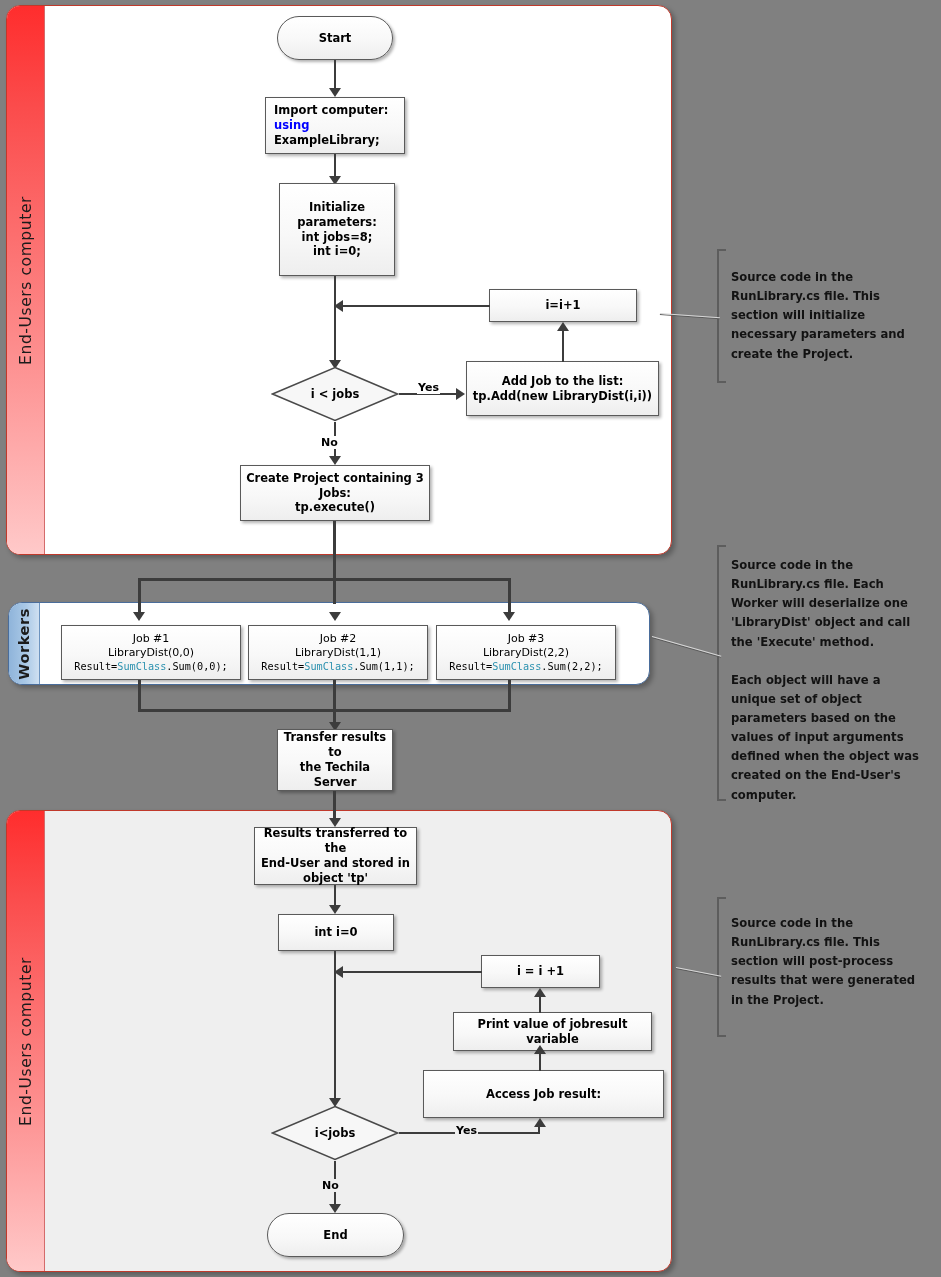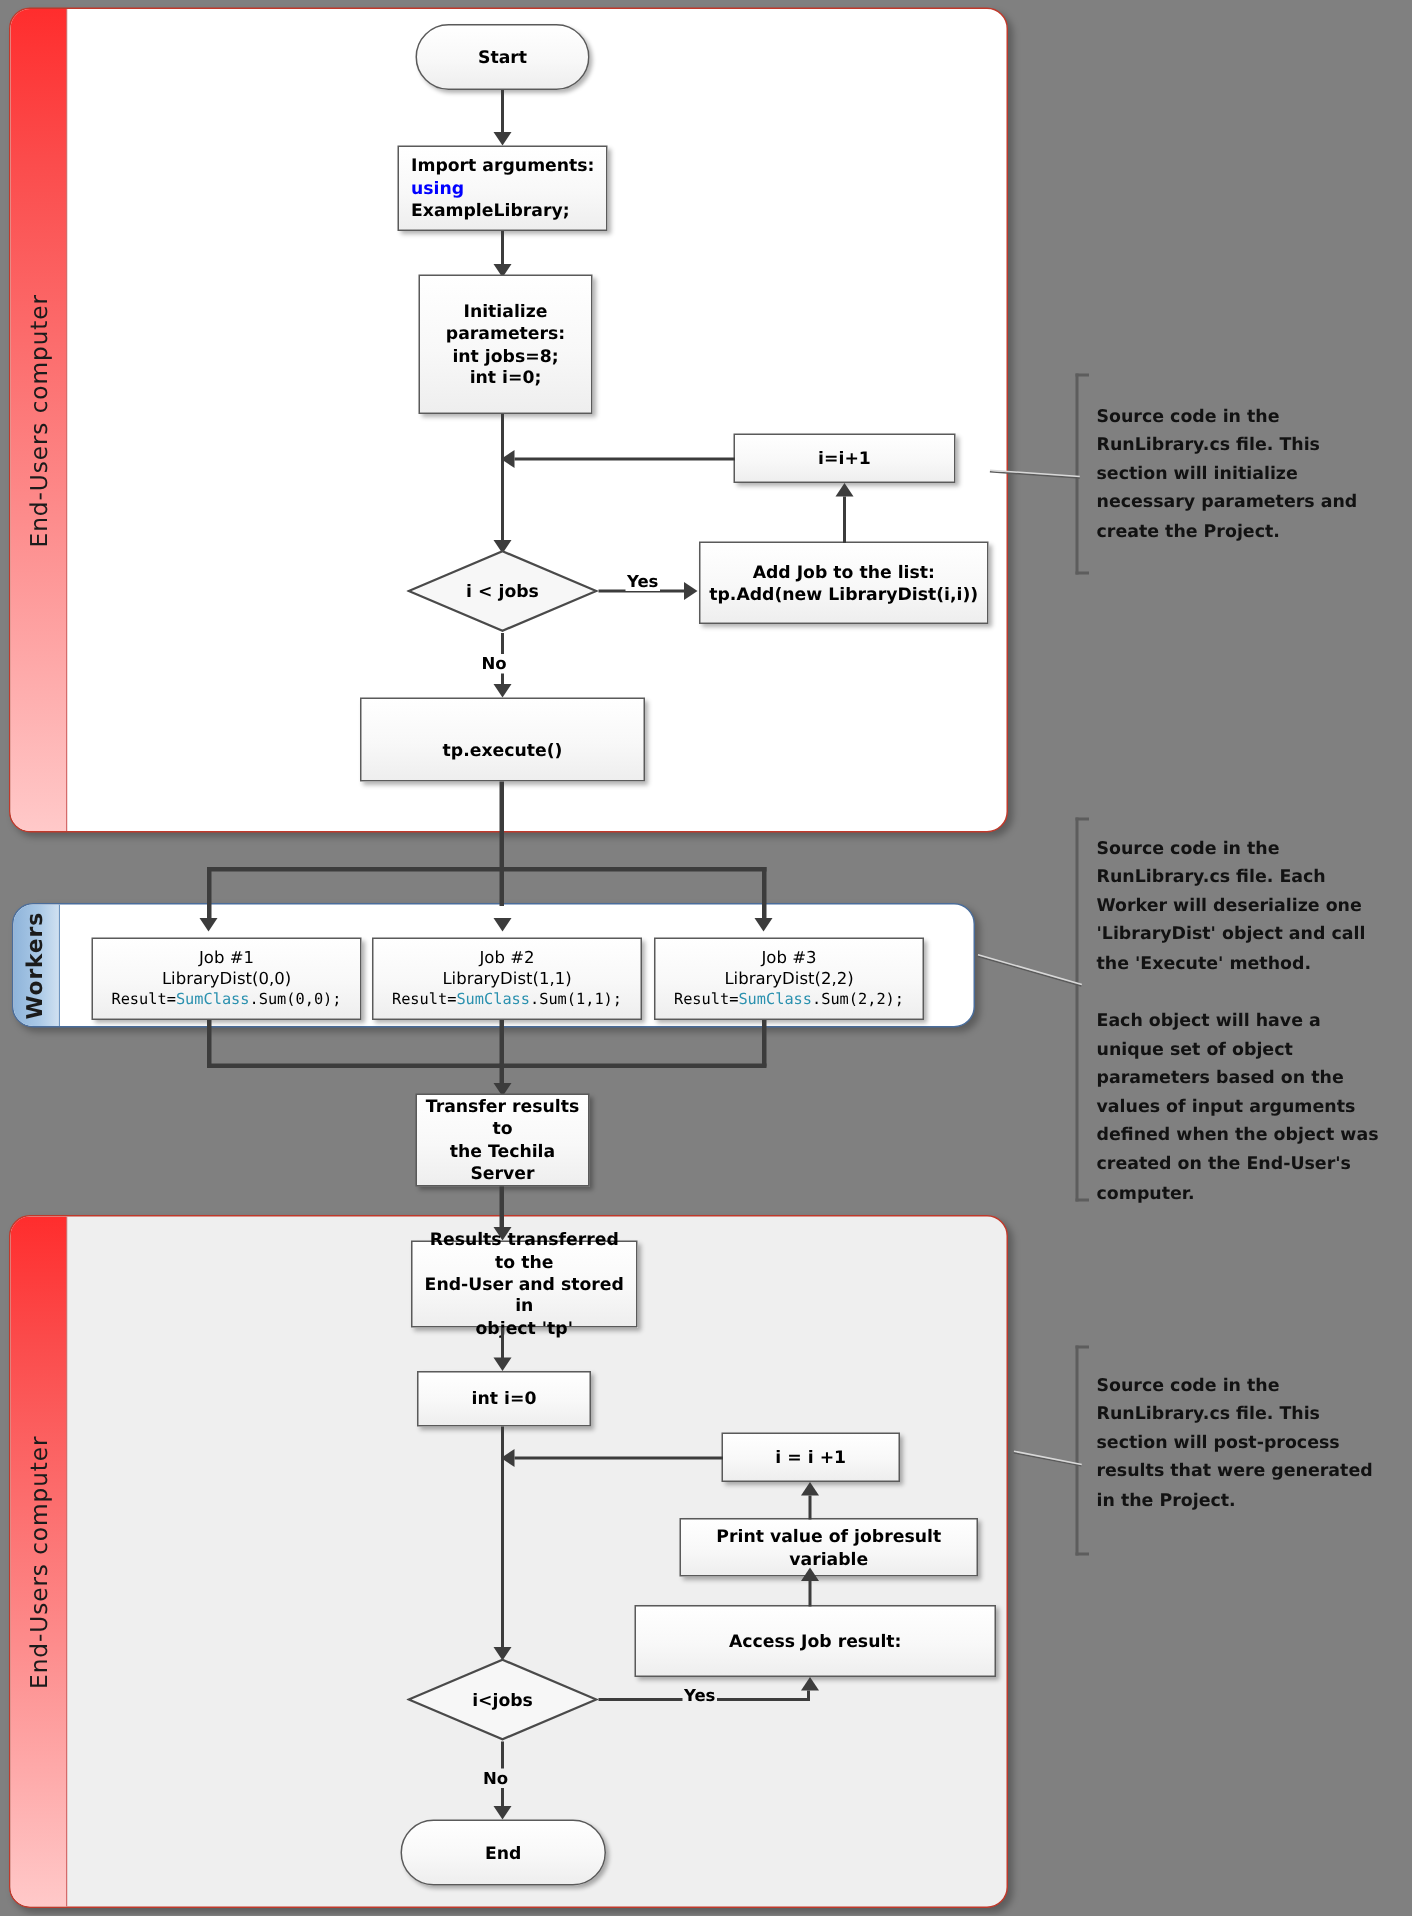--- a/index.html
+++ b/index.html
@@ -195,21 +195,21 @@
 
 <div class="node terminator" style="left:277px; top:16px; width:116px; height:44px;">
   <span class="inner">Start</span>
 </div>
 
 <div class="ln v" style="left:334px; top:60px; height:30px;"></div>
 <div class="arrow down" style="left:329px; top:88px;"></div>
 
 <div class="node" style="left:265px; top:97px; width:140px; height:57px; align-items:center; justify-content:flex-start; text-align:left; padding-left:8px;">
   <span class="inner" style="text-align:left;">
-    <span>Import arguments:</span><br>
+    <span>Import computer:</span><br>
     <span class="kw-using">using</span><span> ExampleLibrary;</span>
   </span>
 </div>
 
 <div class="ln v" style="left:334px; top:154px; height:24px;"></div>
 <div class="arrow down" style="left:329px; top:176px;"></div>
 
 <div class="node" style="left:279px; top:183px; width:116px; height:93px;">
   <span class="inner">
     <span>Initialize</span><br>
@@ -249,21 +249,21 @@
 
 <div class="ln v" style="left:562px; top:331px; height:31px;"></div>
 <div class="arrow up" style="left:557px; top:322px;"></div>
 
 <div class="ln v" style="left:334px; top:422px; height:36px;"></div>
 <div class="arrow down" style="left:329px; top:456px;"></div>
 <div class="edge-label" style="left:320px; top:436px;">No</div>
 
 <div class="node" style="left:240px; top:465px; width:190px; height:56px;">
   <span class="inner">
-    <br>
+    <span>Create Project containing 3 Jobs:</span><br>
     <span>tp.execute()</span>
   </span>
 </div>
 
 <div class="ln thick v" style="left:333px; top:521px; height:83px;"></div>
 <div class="ln thick h" style="left:138px; top:578px; width:373px;"></div>
 <div class="ln thick v" style="left:138px; top:578px; height:38px;"></div>
 <div class="ln thick v" style="left:508px; top:578px; height:38px;"></div>
 <div class="arrow down" style="left:133px; top:612px;"></div>
 <div class="arrow down" style="left:329px; top:612px;"></div>
@@ -303,21 +303,21 @@
 <div class="node" style="left:277px; top:729px; width:116px; height:62px;">
   <span class="inner">
     <span>Transfer results to</span><br>
     <span>the Techila Server</span>
   </span>
 </div>
 
 <div class="ln thick v" style="left:333px; top:791px; height:32px;"></div>
 <div class="arrow down" style="left:329px; top:818px;"></div>
 
-<div class="node" style="left:254px; top:827px; width:151px; height:58px;margin-left:20px;">
+<div class="node" style="left:254px; top:827px; width:163px; height:58px;">
   <span class="inner">
     <span>Results transferred to the</span><br>
     <span>End-User and stored in</span><br>
     <span>object 'tp'</span>
   </span>
 </div>
 
 <div class="ln v" style="left:334px; top:885px; height:22px;"></div>
 <div class="arrow down" style="left:329px; top:905px;"></div>
 

